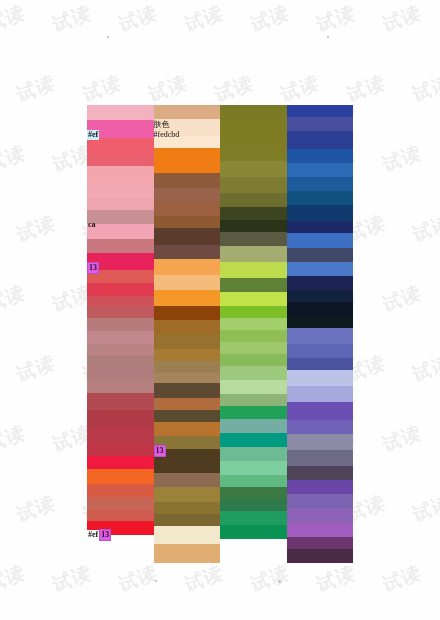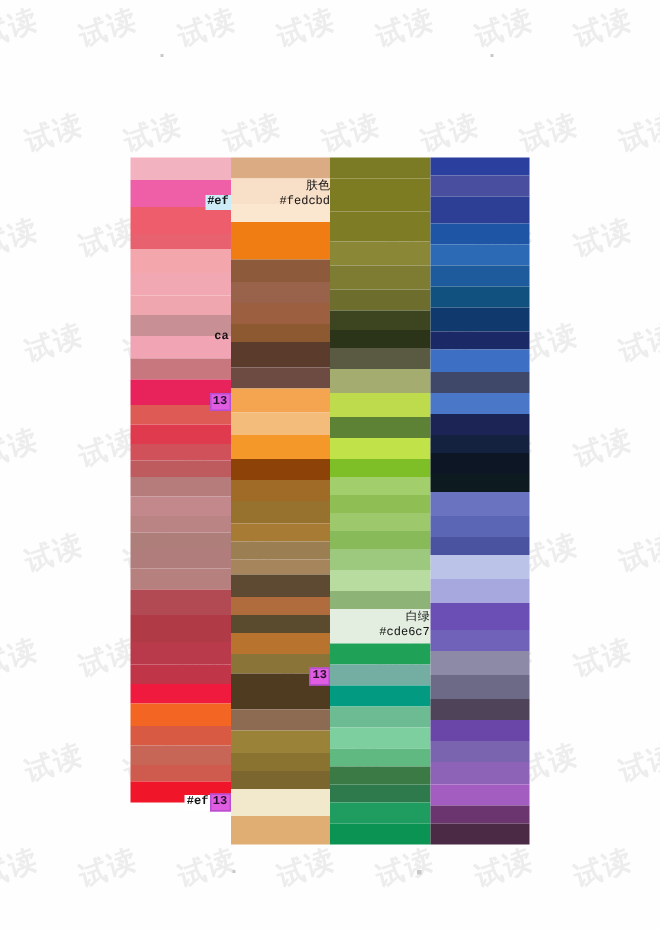--- a/index.html
+++ b/index.html
@@ -62,22 +62,22 @@
     display:flex;
     flex-direction:column;
     position:relative;
   }
   .sw{width:100%;position:relative;}
 
   
   .lbl{
     position:absolute;
     z-index:30;
-    text-align:right;
-    font-family:Liberation Mono, monospace;
+    text-align:left;
+    font-family:Liberation Serif, serif;
     color:#111;
     line-height:1.25;
     pointer-events:none;
   }
   .lbl.two-line{font-size:8px;font-weight:400;}
   .chip{
     font-size:8px;
     font-weight:700;
     padding:0 1px;
     display:inline-block;
@@ -261,26 +261,20 @@
         <div class="sw" style="background: rgb(93, 130, 54); height: 13.9391px;"></div>
         <div class="sw" style="background: rgb(194, 226, 74); height: 13.9391px;"></div>
         <div class="sw" style="background: rgb(126, 191, 40); height: 11.9478px;"></div>
         <div class="sw" style="background: rgb(162, 207, 108); height: 11.9478px;"></div>
         <div class="sw" style="background: rgb(143, 190, 85); height: 11.9478px;"></div>
         <div class="sw" style="background: rgb(157, 201, 108); height: 11.9478px;"></div>
         <div class="sw" style="background: rgb(137, 186, 89); height: 11.9478px;"></div>
         <div class="sw" style="background: rgb(156, 201, 125); height: 13.9391px;"></div>
         <div class="sw" style="background: rgb(184, 220, 160); height: 13.9391px;"></div>
         <div class="sw" style="background: rgb(142, 179, 119); height: 11.9478px;"></div>
-        <div class="sw" style="background: rgb(227, 238, 224); height: 23.8957px;">
-          <div class="lbl two-line" style="left: 0px; right: 0px; top: 1px;">
-            <div>白绿</div>
-            <div>#cde6c7</div>
-          </div>
-        </div>
         <div class="sw" style="background: rgb(31, 162, 87); height: 13.9391px;"></div>
         <div class="sw" style="background: rgb(116, 174, 163); height: 13.9391px;"></div>
         <div class="sw" style="background: rgb(2, 154, 128); height: 13.9391px;"></div>
         <div class="sw" style="background: rgb(108, 187, 146); height: 13.9391px;"></div>
         <div class="sw" style="background: rgb(126, 207, 160); height: 13.9391px;"></div>
         <div class="sw" style="background: rgb(95, 185, 129); height: 11.9478px;"></div>
         <div class="sw" style="background: rgb(59, 122, 69); height: 11.9478px;"></div>
         <div class="sw" style="background: rgb(47, 122, 77); height: 11.9478px;"></div>
         <div class="sw" style="background: rgb(31, 156, 95); height: 13.9391px;"></div>
         <div class="sw" style="background: rgb(10, 147, 82); height: 13.9391px;"></div>

